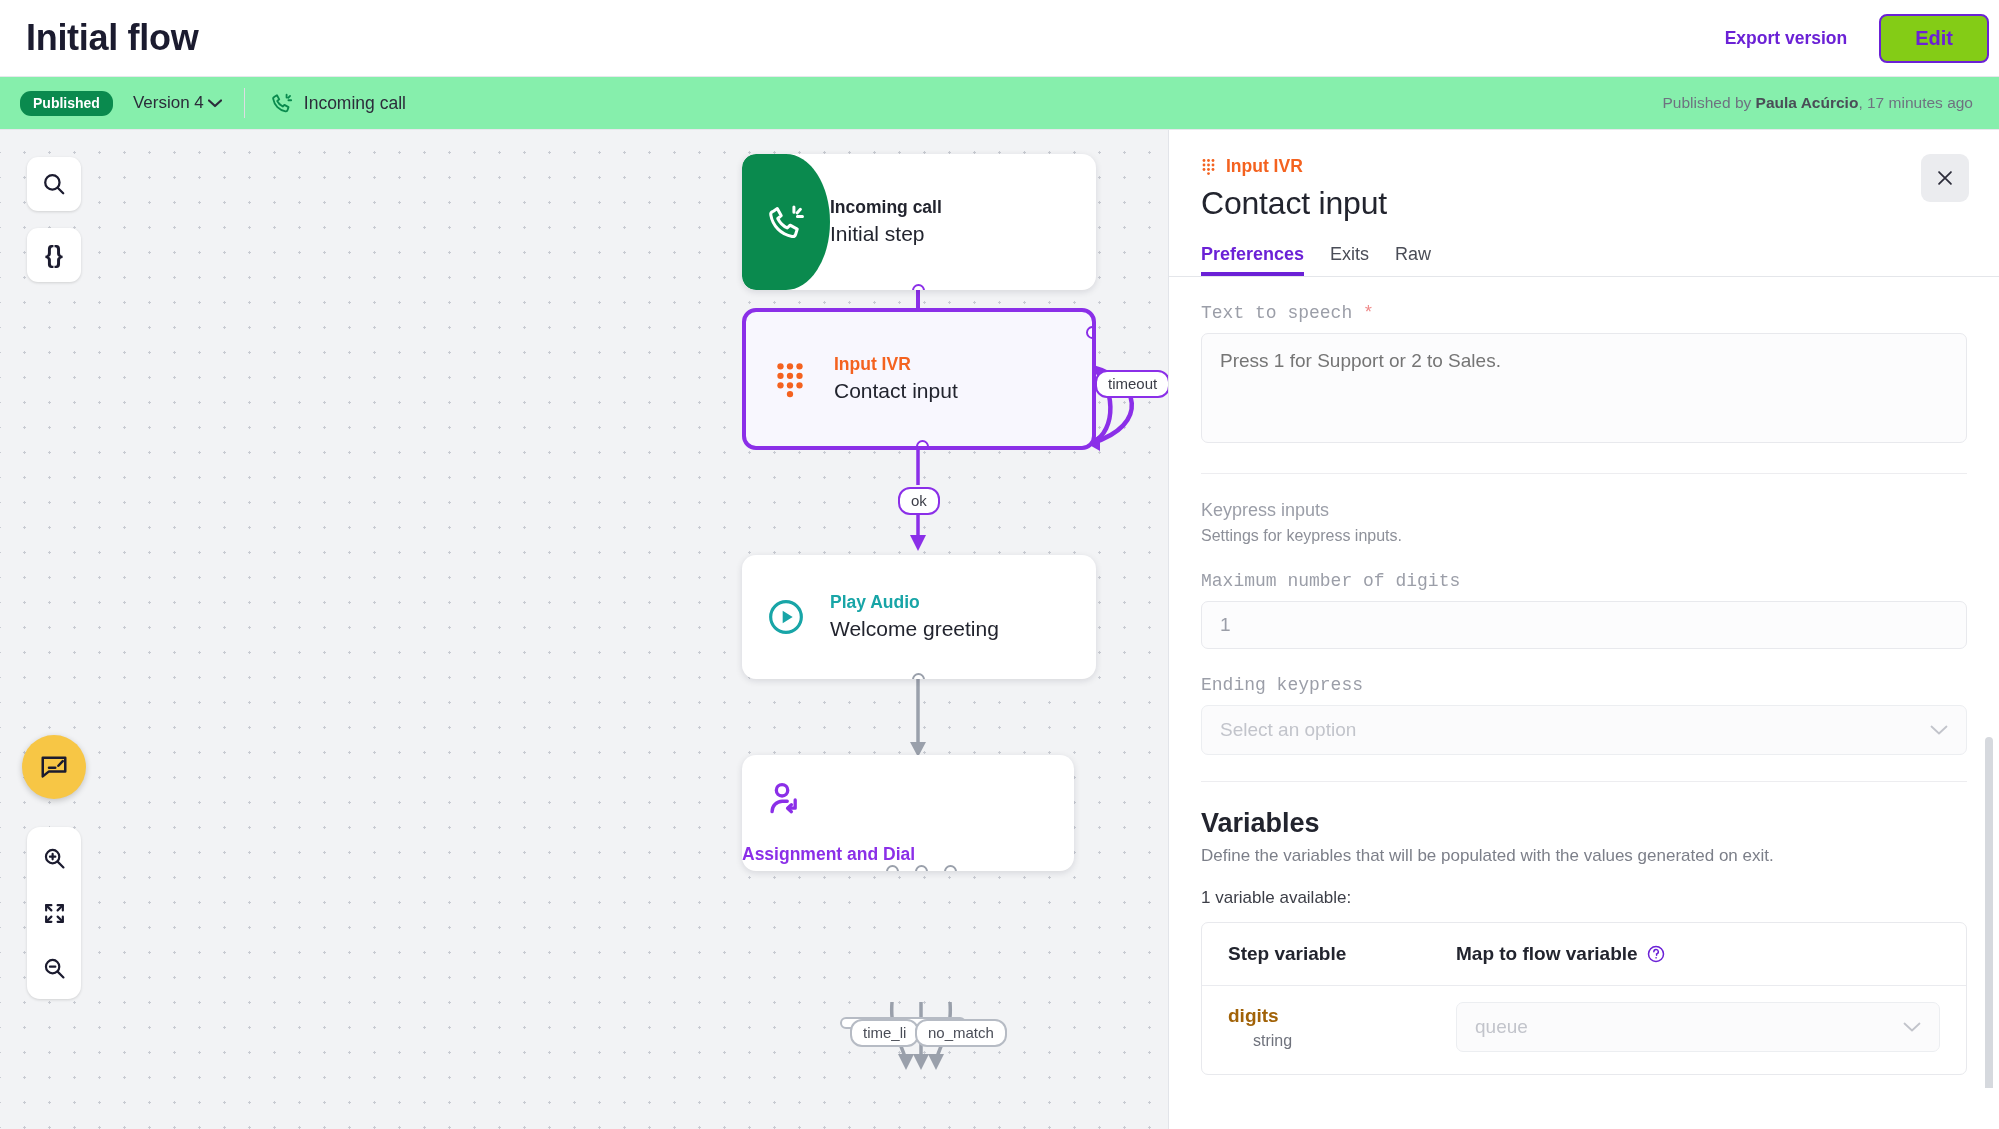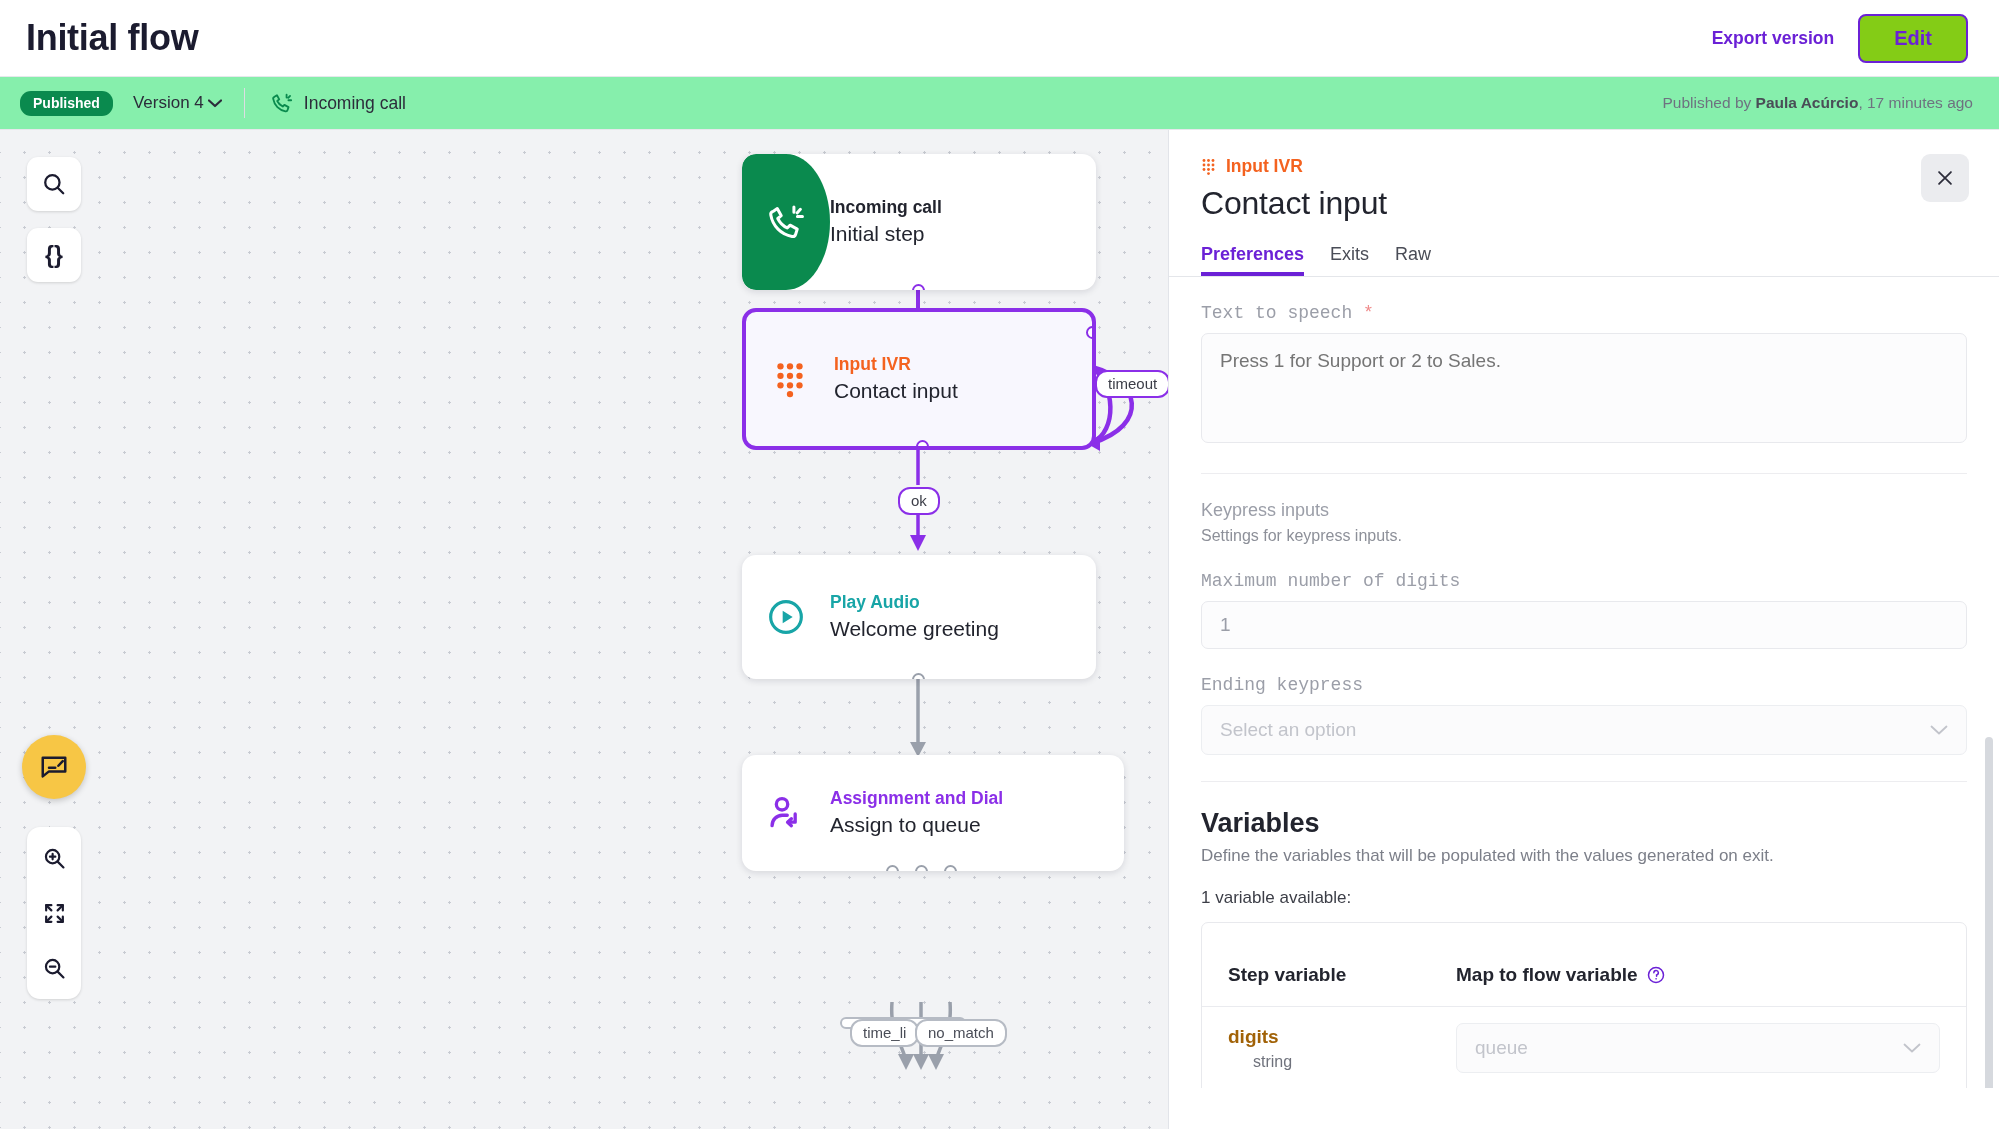--- a/index.html
+++ b/index.html
@@ -16,22 +16,22 @@
     background: #fff;
     border-bottom: 1px solid #e6e8ec;
     display: flex; align-items: center;
   }
   .page-title {
     margin-left: 26px;
     font-size: 36px; font-weight: 700; color: #1b1b2f;
     letter-spacing: -0.3px;
   }
   .topbar-right {
-    margin-left: auto; margin-right: 31px;
-    display: flex; align-items: center; gap: 24px;
+    margin-left: auto; margin-right: 10px;
+    display: flex; align-items: center; gap: 32px;
   }
   .export-link {
     font-size: 17.5px; font-weight: 700; color: #6b21d6;
     background: none; border: none; cursor: pointer;
     font-family: inherit;
   }
   .edit-btn {
     font-size: 20px; font-weight: 700; color: #6b21d6;
     background: #84cc16; border: 2px solid #6b21d6; border-radius: 8px;
     padding: 11px 34px; cursor: pointer; font-family: inherit;
@@ -245,21 +245,21 @@
   .avail { font-size: 17px; color: #3c3e47; margin-top: 22px; }
   .vtable {
     margin-top: 14px;
     border: 1px solid #e8e9ed; border-radius: 7px;
     overflow: hidden;
   }
   .vtable-head {
     display: flex; padding: 20px 26px;
     border-bottom: 1px solid #eaebef;
   }
-  .vth { font-size: 19px; font-weight: 700; color: #22242e; margin-top: 21px; }
+  .vth { font-size: 19px; font-weight: 700; color: #22242e; }
   .vth.c1 { width: 228px; }
   .vth.c2 { display: flex; align-items: center; gap: 8px; }
   .vtable-row { display: flex; align-items: center; padding: 16px 26px 22px; }
   .vcell1 { width: 228px; }
   .vname { font-size: 19px; font-weight: 700; color: #a16207; padding-left: 0; }
   .vtype { font-size: 16px; color: #6f727c; margin-top: 5px; padding-left: 25px; }
   .vcell2 { flex: 1; }
   .vsel {
     height: 50px; border: 1px solid #eceef1; border-radius: 7px;
     background: #fbfbfc; padding: 0 18px;
@@ -427,21 +427,21 @@
           </svg>
       </span>
     </div>
     <div class="node-body">
       <div class="node-kind" style="color:#18a5a7">Play Audio</div>
       <div class="node-name">Welcome greeting</div>
     </div>
     <div class="handle" style="left:170px; bottom:-7px;"></div>
   </div>
 
-  <div class="node" style="left:742px; top:625px; width:382px; height:116px;">
+  <div class="node" style="left:742px; top:625px; width:332px; height:116px;flex-direction:column;">
     <div class="node-iconpane plain">
       <span>
         <svg width="38" height="38" viewBox="0 0 24 24" fill="none" stroke="#8b2fe8" stroke-width="2.1" stroke-linecap="round" stroke-linejoin="round">
           <circle cx="9.5" cy="6.5" r="3.6"></circle>
             <path d="M3.2 20c0-3.7 2.9-6.6 6.4-6.6h3.2"></path>
           <path d="M17.8 12.6v5.2h-4.4"></path>
             <path d="M15.4 15.6 13 17.8l2.4 2.2"></path>
         </svg>
       </span>
     </div>

